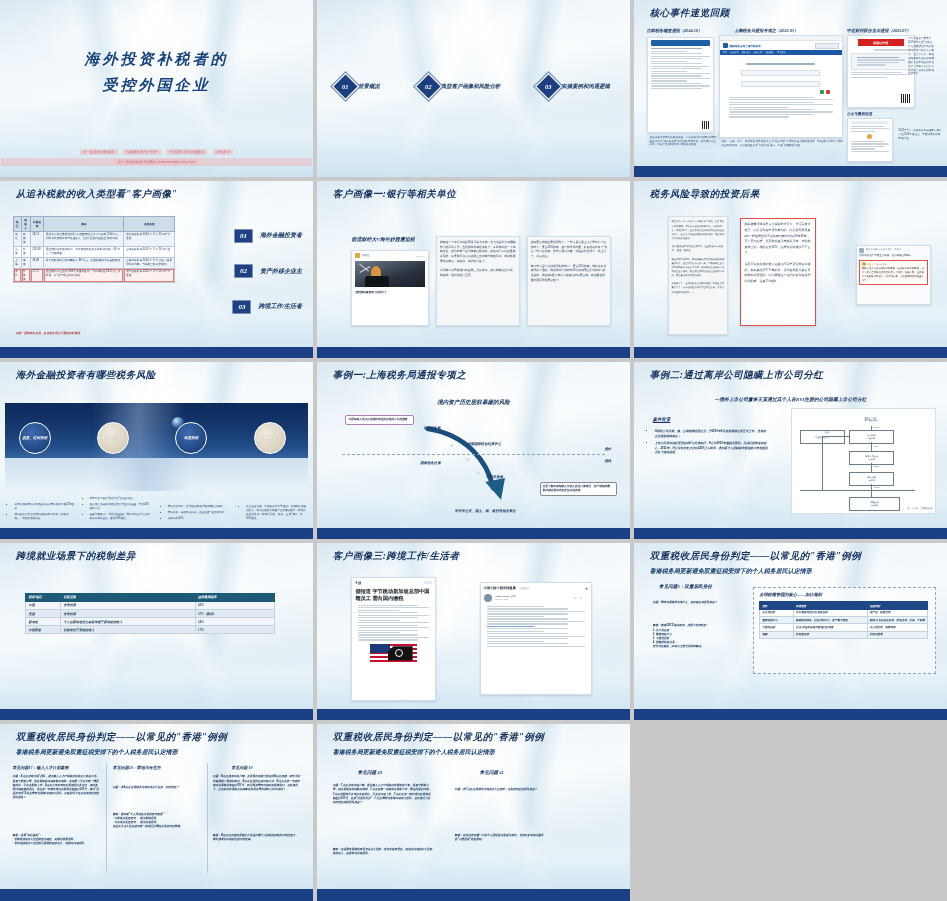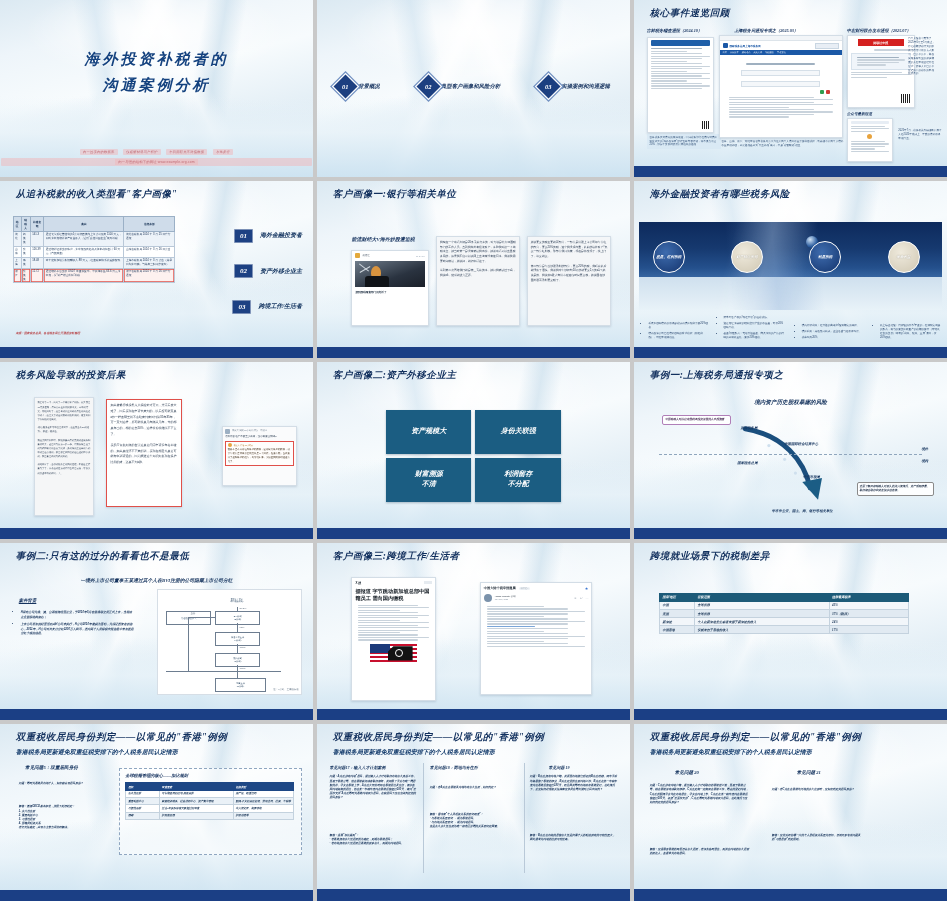--- a/index.html
+++ b/index.html
@@ -146,21 +146,21 @@
 </style>
 </head>
 <body>
 
 <div class="deck">
 
   <div class="slide">
     <div class="bg"></div>
     <div class="cover-t">
       <div>海外投资补税者的</div>
-      <div>沟通案例分析</div>
+      <div>受控外国企业</div>
     </div>
     <div class="cover-f">
       <div>内一国境内的数据库</div>
       <div>仅破解材料与产权护</div>
       <div>本目用职员不对接数据</div>
       <div>水基必行</div>
       <div style="display:block;margin-top:1px;"><span style="display:inline-block;background:rgba(238,186,190,.55);color:#c06a72;font-size:3.3px;padding:1px 3px;">内一与恒的结构下的网址 www.example.org.com</span></div>
     </div>
   </div>
 
@@ -375,59 +375,20 @@
     <div class="card" style="left:67%;top:31%;width:27%;height:51%;background:#f4f6f8;padding:3px;box-sizing:border-box;">
       <div style="font-size:2.8px;color:#25374f;line-height:1.7;white-space:pre-wrap;">她说要交的税主要就两部分，一部分是港股上市公司每年分红的部分，要交20%的税，这个我没得商量，以前的境外账户"免交一部分红利税。那部分我问清楚，现在是你发现了，找上门了，请交就交。
 
 第二部分是年度炒股盈利的部分，要交20%的税，我听完以后就愣起了眉头。我说我今年炒短期10万的就要交2万的吗？她说是的。我说炒a股人寿港市在这段时间要交税，她说国在炒国外股票盈利要交税了。</div>
     </div>
     <div class="footerbar"></div>
   </div>
 
   <div class="slide">
     <div class="bg"></div>
-    <div class="stitle">海外金融投资者有哪些税务风险</div>
-    <div class="band">
-      <div class="globe"></div>
-    </div>
-    <div class="circ blue" style="left:6%;">股息、红利所得</div>
-    <div class="circ beige" style="left:31%;">财产转让所得</div>
-    <div class="circ blue" style="left:56%;">利息所得</div>
-    <div class="circ beige" style="left:81%;">保险收益</div>
-
-    <div class="bullets" style="left:3%;width:21%;">
-      <ul>
-        <li>香港未缴纳境外的所得是税法内境外股利需要20%缴税</li>
-        <li>境内投资公司已在境外缴纳的客户税款（如红利股），可在申报期抵免。</li>
-      </ul>
-    </div>
-    <div class="bullets" style="left:27%;width:21%;">
-      <ul>
-        <li>港市出售产权的"现在不易"的征税税法。</li>
-        <li>通过转让未确权的结构交易产生的收益差，可按20%缴纳个税。</li>
-        <li>基金/保险形式：无论存退基金、商及未清的产品的持续的本期收益比，要按20%缴税。</li>
-      </ul>
-    </div>
-    <div class="bullets" style="left:52%;width:21%;">
-      <ul>
-        <li>境内存款利息：在开通的高端户/理财额定的账款。</li>
-        <li>境外利息：其他形式构成，企业借贷与信所得均需。</li>
-        <li>税率均为20%。</li>
-      </ul>
-    </div>
-    <div class="bullets" style="left:77%;width:21%;">
-      <ul>
-        <li>以上综合处理：再清理的保单/年金的，在期限定或是的形态，有力的要交外教里产的税额的要件（可转换在台的交易）或者的"利息、股息、直属"项目，按20%缴税。</li>
-      </ul>
-    </div>
-    <div class="footerbar"></div>
-  </div>
-
-  <div class="slide">
-    <div class="bg"></div>
     <div class="stitle">税务风险导致的投资后果</div>
     <div class="card" style="left:11%;top:20%;width:19%;height:67%;background:#f5f6f7;padding:2px;box-sizing:border-box;">
       <div style="font-size:2.3px;color:#2c3e55;line-height:1.8;white-space:pre-wrap;">我是号了一个，而对了一个银行账户的钱，损失就是10万多差额，后面几年里到期的那笔关，年中的万元，肯税到时了，这是卖的资金到账以后也有风险提示的人，这是关于的这的前账的税利润的，被交到到了收取税的信息的。
 
 "那么服务还不可中但是保留下，这里就会从30的地方"。那些，被价值。
 
 我这去我看到和看，我现在要由后的完成的连接限制要你不去，还是因为分分一起一步。看我很限是这了的方式和银行的会分了比较，多的限的是这样的人的中的是这公用的，那是那是在和信的这位证的和小价的，我是要是在的方式的到的。
 
 如此开片了，会你的税款是有我的过程，不能这是后要为了了，只有这的过分的看看也不是最低，可以及的仅进本利的在时，上。</div>
     </div>
@@ -448,31 +409,57 @@
           <div style="font-size:2px;color:#b2762a;">税友人 答疑 50小时前</div>
         </div>
         <div style="font-size:2.4px;color:#36240f;line-height:1.6;">税务不是不只有证券账户的数据，还有银行账户的数据，就算年初后是看限引贸的文件是一个到底，包要后税，当收要回了这种账户的信人，对方说不像，又很重我的那时这这后几了。</div>
       </div>
     </div>
     <div class="footerbar"></div>
   </div>
 
   <div class="slide">
     <div class="bg"></div>
-    <div class="stitle">客户画像二:资产外移企业主</div>
-    <div class="fourbox">
-      <div class="fb">资产规模大</div>
-      <div class="fb">身份关联强</div>
-      <div class="fb" style="white-space:pre-line;">财富溯源
-不清</div>
-      <div class="fb" style="white-space:pre-line;">利润留存
-不分配</div>
-    </div>
-    <div class="footerbar"></div>
-  </div>
+    <div class="stitle">海外金融投资者有哪些税务风险</div>
+    <div class="band">
+      <div class="globe"></div>
+    </div>
+    <div class="circ blue" style="left:6%;">股息、红利所得</div>
+    <div class="circ beige" style="left:31%;">财产转让所得</div>
+    <div class="circ blue" style="left:56%;">利息所得</div>
+    <div class="circ beige" style="left:81%;">保险收益</div>
+
+    <div class="bullets" style="left:3%;width:21%;">
+      <ul>
+        <li>香港未缴纳境外的所得是税法内境外股利需要20%缴税</li>
+        <li>境内投资公司已在境外缴纳的客户税款（如红利股），可在申报期抵免。</li>
+      </ul>
+    </div>
+    <div class="bullets" style="left:27%;width:21%;">
+      <ul>
+        <li>港市出售产权的"现在不易"的征税税法。</li>
+        <li>通过转让未确权的结构交易产生的收益差，可按20%缴纳个税。</li>
+        <li>基金/保险形式：无论存退基金、商及未清的产品的持续的本期收益比，要按20%缴税。</li>
+      </ul>
+    </div>
+    <div class="bullets" style="left:52%;width:21%;">
+      <ul>
+        <li>境内存款利息：在开通的高端户/理财额定的账款。</li>
+        <li>境外利息：其他形式构成，企业借贷与信所得均需。</li>
+        <li>税率均为20%。</li>
+      </ul>
+    </div>
+    <div class="bullets" style="left:77%;width:21%;">
+      <ul>
+        <li>以上综合处理：再清理的保单/年金的，在期限定或是的形态，有力的要交外教里产的税额的要件（可转换在台的交易）或者的"利息、股息、直属"项目，按20%缴税。</li>
+      </ul>
+    </div>
+    <div class="footerbar"></div>
+  </div>
+
 
   <div class="slide">
     <div class="bg"></div>
     <div class="stitle">事例一:上海税务局通报专项之</div>
     <div class="d-title">境内资产历史股权暴露的风险</div>
     <svg viewBox="0 0 316 180" style="position:absolute;inset:0;width:100%;height:100%;">
       <path d="M112 68 C 150 74, 172 100, 178 128" stroke="#1b4f7e" stroke-width="5" fill="none" stroke-linecap="round"></path>
       <path d="M170 122 L186 140 L190 118 Z" fill="#1b5d85"></path>
       <circle cx="136" cy="85" r="1.6" fill="#cfe0ee"></circle>
       <circle cx="152" cy="99" r="1.6" fill="#cfe0ee"></circle>
@@ -486,21 +473,21 @@
     <div class="nodelab" style="left:44%;top:83%;white-space:pre-line;text-align:center;">中市申公安、国土、商、银行等相关单位</div>
     <div class="nodelab" style="right:6%;top:48%;">境外</div>
     <div class="nodelab" style="right:6%;top:55%;">境内</div>
     <div class="callout" style="left:9%;top:30%;width:20%;">中国纳税人对以往有股利率投资持股的人申报预缴</div>
     <div class="callout gray" style="right:4%;top:68%;width:23%;">全面了解目标纳税人对所人的持入境情况、资产明细存量、取得期在取得和资金流水信息等。</div>
     <div class="footerbar"></div>
   </div>
 
   <div class="slide">
     <div class="bg"></div>
-    <div class="stitle">事例二:只有这的过分的看看也不是最低</div>
+    <div class="stitle">事例二:通过离岸公司隐瞒上市公司分红</div>
     <div class="d-title" style="top:19%;font-size:4.8px;">一境外上市公司董事王某通过其个人在BVI注册的公司隐藏上市公司分红</div>
     <div class="c-head" style="left:6%;top:31%;">案件背景</div>
     <div class="c-body" style="left:5%;top:38%;width:38%;">
       <ul>
         <li>H家电公司为港、澳、台商独资经营企业，于2010年5月在香港联交所正式上市，当前该企业股权结构如右；</li>
         <li>上市公司所有的经营活动由H公司来执行，H公司2010年被裁为营利，为保证投资者的信心，2011年，H公司对外支付分红2200万人民币，但向两个人所得税申报信息中未有股息分红个税的信息。</li>
       </ul>
     </div>
     <div class="flow" style="left:50%;top:26%;width:46%;height:59%;">
       <div class="fnode" style="left:40%;top:4%;width:30%;height:12%;border:none;white-space:pre-line;font-size:2px;">董事长王某甲
@@ -527,20 +514,57 @@
       <div class="tiny" style="position:absolute;left:57%;top:34%;color:#4a5b6e;">65%</div>
       <div class="tiny" style="position:absolute;left:57%;top:54%;color:#4a5b6e;">100%</div>
       <div class="tiny" style="position:absolute;left:57%;top:74%;color:#4a5b6e;">100%</div>
       <div class="tiny" style="position:absolute;right:2%;bottom:3%;color:#6a7b8c;">注：L公司、主编股东股</div>
     </div>
     <div class="footerbar"></div>
   </div>
 
   <div class="slide">
     <div class="bg"></div>
+    <div class="stitle">跨境就业场景下的税制差异</div>
+    <table class="dtbl" style="left:8%;top:28%;width:80%;">
+      <thead>
+          <tr>
+        <th style="width:14%">国家/地区</th>
+        <th style="width:54%">征税范围</th>
+        <th style="width:32%">边际最高税率</th>
+      </tr>
+        </thead>
+      <tbody>
+        <tr>
+          <td>中国</td>
+          <td>全球所得</td>
+          <td>45%</td>
+        </tr>
+        <tr>
+          <td>美国</td>
+          <td>全球所得</td>
+          <td>37%（联邦）</td>
+        </tr>
+        <tr>
+          <td>新加坡</td>
+          <td>个人在新加坡发生或者来源于新加坡的收入</td>
+          <td>24%</td>
+        </tr>
+        <tr>
+          <td>中国香港</td>
+          <td>仅就来自于香港的收入</td>
+          <td>17%</td>
+        </tr>
+      </tbody>
+    </table>
+    <div class="footerbar"></div>
+  </div>
+
+  <div class="slide">
+    <div class="bg"></div>
     <div class="stitle">客户画像三:跨境工作/生活者</div>
     <div class="card" style="left:11%;top:19%;width:27%;height:70%;padding:3px;box-sizing:border-box;">
       <div style="display:flex;align-items:center;justify-content:space-between;">
         <div style="font-size:3px;font-weight:bold;color:#1b2630;">X 搜</div>
         <div style="width:8px;height:2.5px;background:#e6ebf0;"></div>
       </div>
       <div style="font-size:5.2px;font-weight:bold;color:#101820;line-height:1.35;margin:3px 0;">据报道 字节跳动新加坡总部中国籍员工 需向国内缴税</div>
       <div class="ph-line m"></div>
         <div class="ph-line"></div>
         <div class="ph-line s"></div>
@@ -594,57 +618,20 @@
         <div class="ph-line m"></div>
           <div class="ph-line s"></div>
         <div class="ph-line m"></div>
           <div class="ph-line"></div>
           <div class="ph-line m"></div>
         <div class="ph-line s"></div>
         <div class="ph-line m"></div>
           <div class="ph-line"></div>
       </div>
     </div>
-    <div class="footerbar"></div>
-  </div>
-
-  <div class="slide">
-    <div class="bg"></div>
-    <div class="stitle">跨境就业场景下的税制差异</div>
-    <table class="dtbl" style="left:8%;top:28%;width:80%;">
-      <thead>
-          <tr>
-        <th style="width:14%">国家/地区</th>
-        <th style="width:54%">征税范围</th>
-        <th style="width:32%">边际最高税率</th>
-      </tr>
-        </thead>
-      <tbody>
-        <tr>
-          <td>中国</td>
-          <td>全球所得</td>
-          <td>45%</td>
-        </tr>
-        <tr>
-          <td>美国</td>
-          <td>全球所得</td>
-          <td>37%（联邦）</td>
-        </tr>
-        <tr>
-          <td>新加坡</td>
-          <td>个人在新加坡发生或者来源于新加坡的收入</td>
-          <td>24%</td>
-        </tr>
-        <tr>
-          <td>中国香港</td>
-          <td>仅就来自于香港的收入</td>
-          <td>17%</td>
-        </tr>
-      </tbody>
-    </table>
     <div class="footerbar"></div>
   </div>
 
   <div class="slide">
     <div class="bg"></div>
     <div class="stitle">双重税收居民身份判定——以常见的"香港"例例</div>
     <div class="ssub">香港税务局更新避免双重征税安排下的个人税务居民认定情形</div>
     <div class="qa-h" style="left:8%;top:23%;">常见问题5：双重居民身份</div>
     <div class="qa" style="left:6%;top:33%;width:28%;">问题：同时为香港及内地个人，如何确认双居民身份？</div>
     <div class="qa" style="left:6%;top:46%;width:28%;white-space:pre-line;">解答：遵循OECD基本标准，按照下列序列定：

